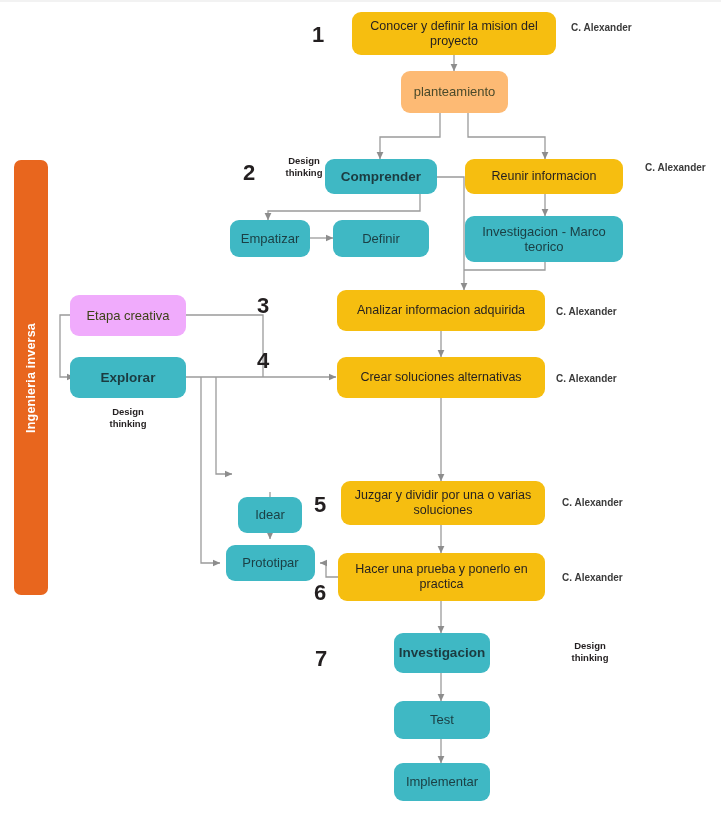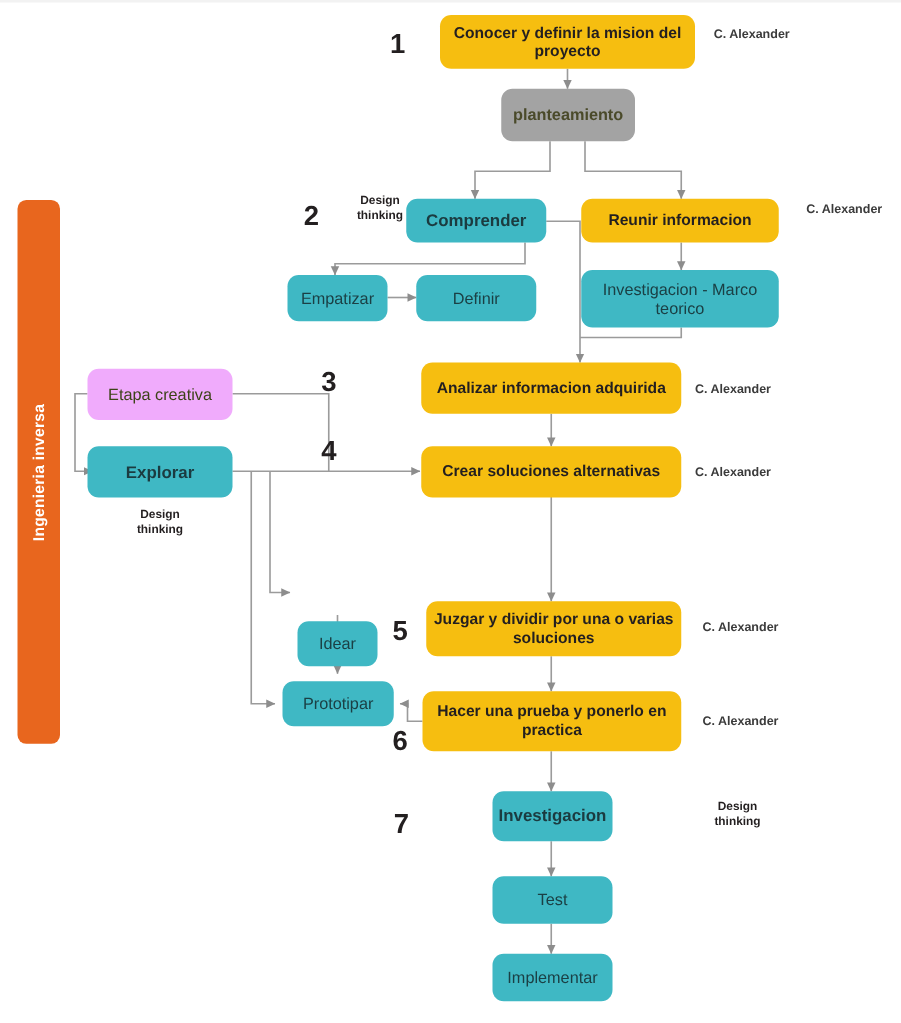--- a/index.html
+++ b/index.html
@@ -31,22 +31,22 @@
     position: absolute;
     box-sizing: border-box;
     border-radius: 9px;
     display: flex;
     align-items: center;
     justify-content: center;
     text-align: center;
     line-height: 1.18;
     padding: 2px 6px;
   }
-  .n-yellow { background: #F6BE10; color: #231f20; font-weight: bold; font-size: 12.5px; }
-  .n-lightyellow { background: #a3a3a3; color: #4a4a2a; font-weight: bold; font-size: 13px; justify-content: center; }
+  .n-yellow { background: #F6BE10; color: #231f20; font-weight: normal; font-size: 12.5px; }
+  .n-lightyellow { background: #fdba74; color: #4a4a2a; font-weight: normal; font-size: 13px; justify-content: center; }
   .n-teal-b { background: #3FB8C4; color: #1b3b40; font-weight: bold; font-size: 13.5px; }
   .n-teal { background: #3FB8C4; color: #1b4045; font-weight: normal; font-size: 13px; }
   .n-lime { background: #f0abfc; color: #3c4217; font-weight: normal; font-size: 13px; }
   .sidebar-bar {
     position: absolute;
     background: #E8661E;
     border-radius: 7px;
     display: flex;
     align-items: center;
     justify-content: center;

